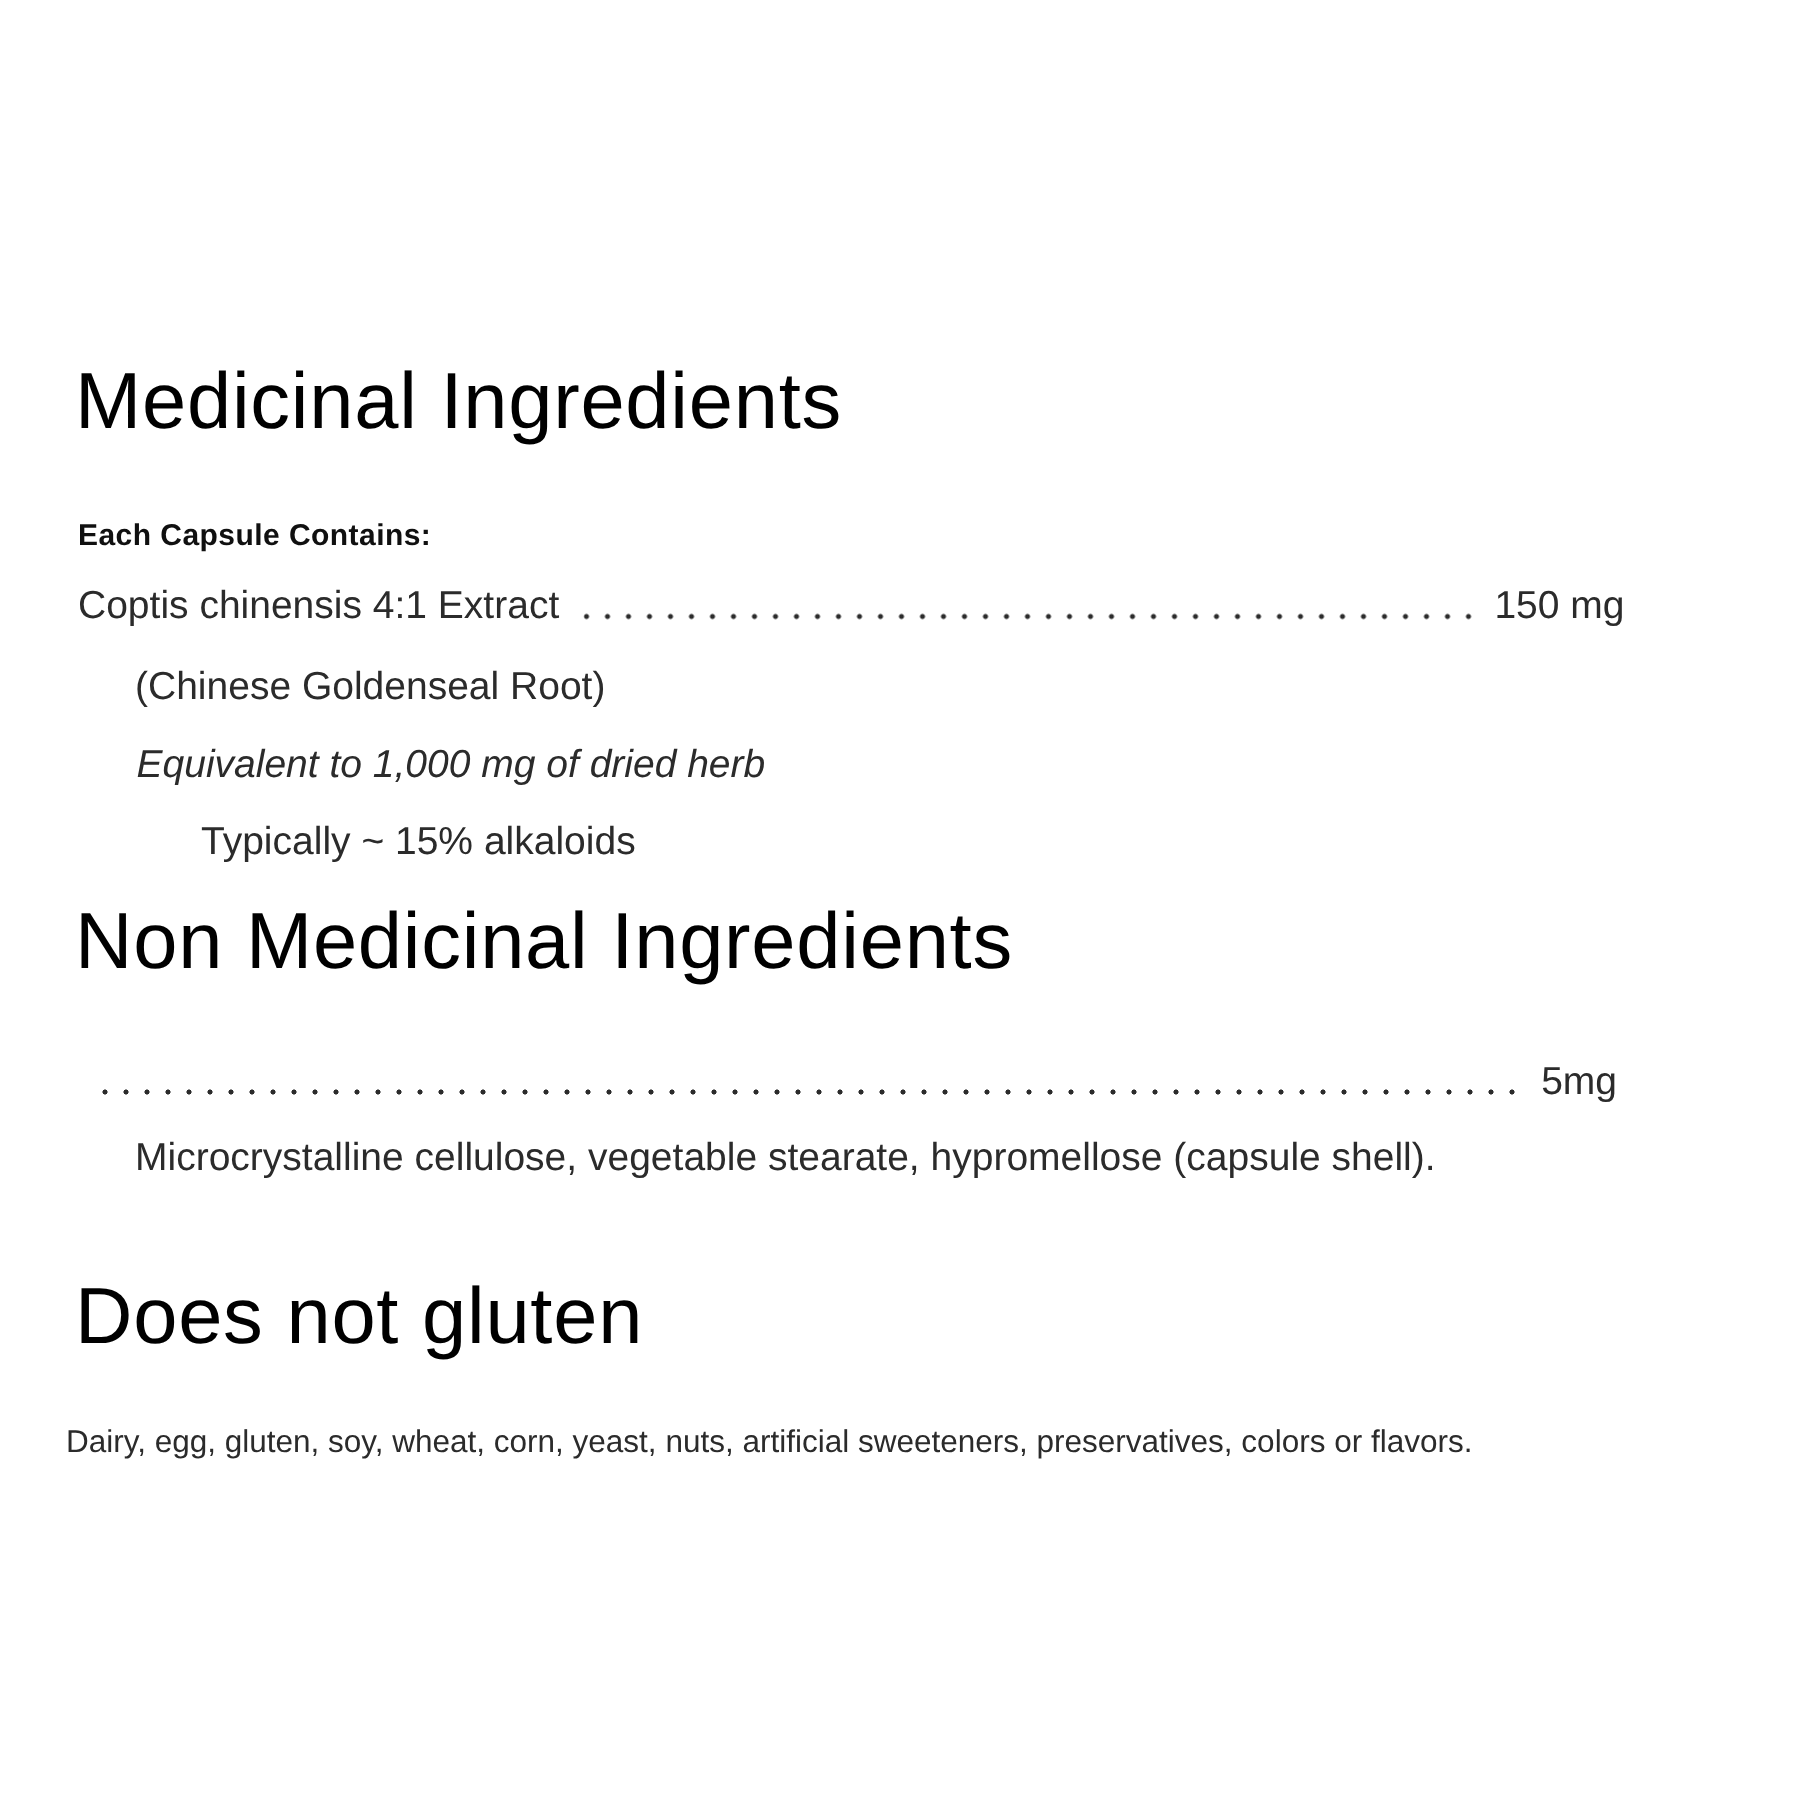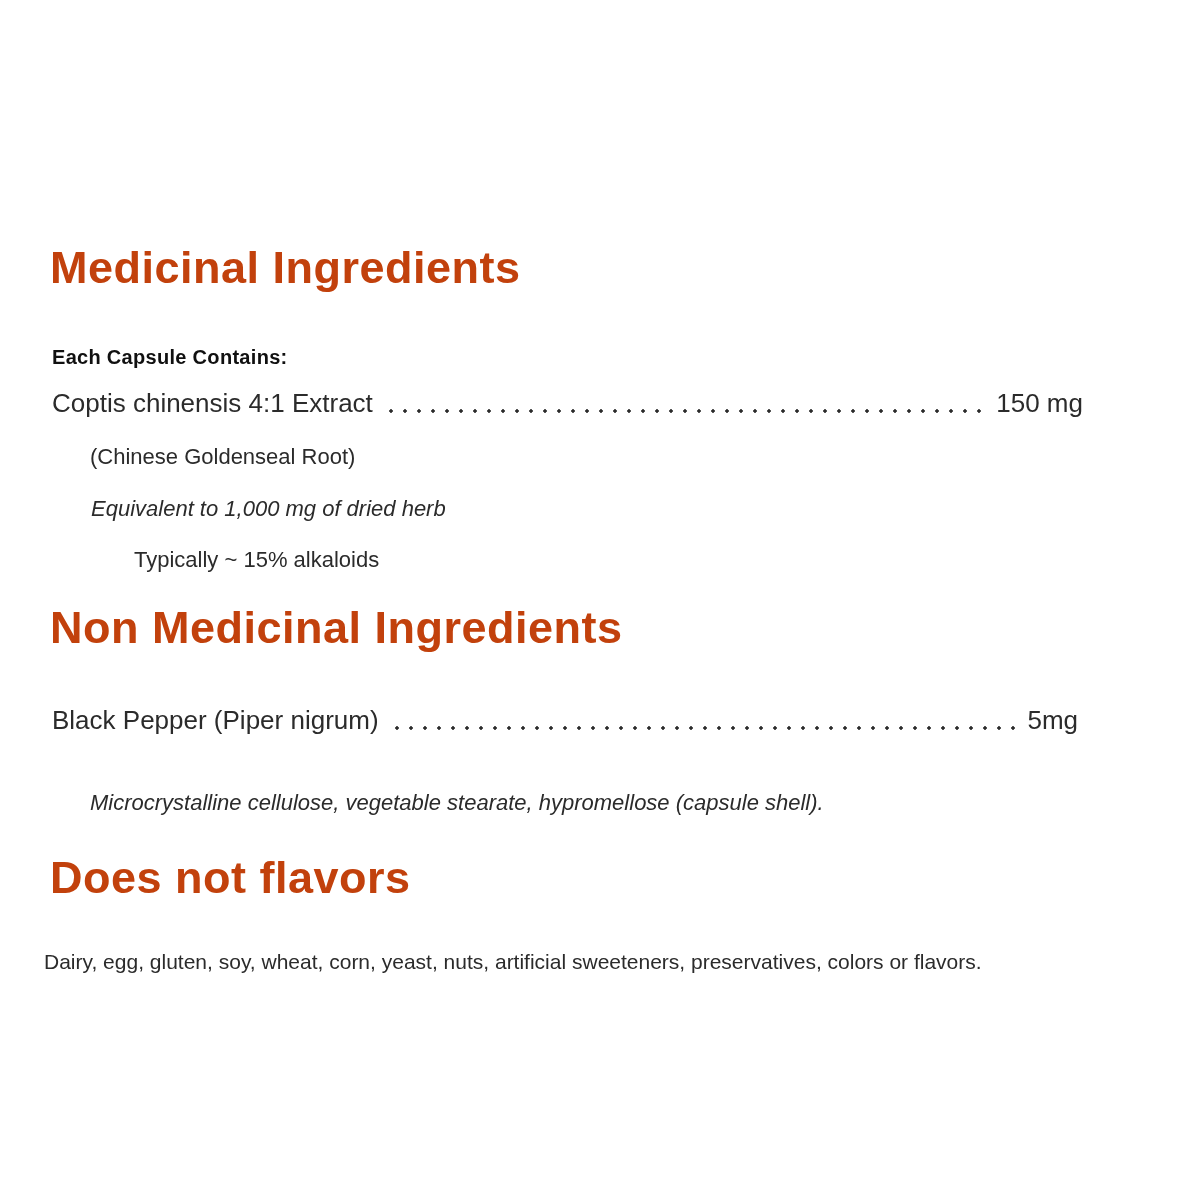--- a/index.html
+++ b/index.html
@@ -11,37 +11,37 @@
   }
   .page {
     position: relative;
     width: 1200px; height: 1200px;
     background: #ffffff;
     overflow: hidden;
   }
   .display-heading {
     position: absolute;
     margin: 0;
-    font-size: 45px;
+    font-size: 53px;
     line-height: 44px;
-    font-weight: 700;
+    font-weight: 400;
     letter-spacing: 0.5px;
-    color: #c2410c;
+    color: #000000;
   }
   .subhead {
     position: absolute;
     font-size: 20px;
     line-height: 30px;
     font-weight: 700;
     letter-spacing: 0.3px;
     color: #101010;
   }
   .body-line {
     position: absolute;
-    font-size: 22px;
+    font-size: 26px;
     line-height: 30px;
     color: #2b2b2b;
     white-space: nowrap;
   }
   .dot-row {
     position: absolute;
     display: flex;
     font-size: 26px;
     line-height: 30px;
     color: #2b2b2b;
@@ -82,24 +82,23 @@
 
   <div class="body-line" style="left:90px; top:442px;">(Chinese Goldenseal Root)</div>
 
   <div class="body-line" style="left:91px; top:494px;font-style:italic;">Equivalent to 1,000 mg of dried herb</div>
 
   <div class="body-line" style="left:91px; top:545px;margin-left:43px;">Typically ~ 15% alkaloids</div>
 
   <h2 class="display-heading" style="left:50px; top:606px;">Non Medicinal Ingredients</h2>
 
   <div class="dot-row" style="left:52px; top:705px; width:1026px;">
-    <span class="name">Black Pepper (Piper nigrum)</span>
     <span class="leader"></span>
     <span class="amount">5mg</span>
   </div>
 
-  <div class="body-line" style="left:90px; top:788px;font-style:italic;">Microcrystalline cellulose, vegetable stearate, hypromellose (capsule shell).</div>
+  <div class="body-line" style="left:90px; top:756px;">Microcrystalline cellulose, vegetable stearate, hypromellose (capsule shell).</div>
 
-  <h2 class="display-heading" style="left:50px; top:856px;">Does not flavors</h2>
+  <h2 class="display-heading" style="left:50px; top:856px;">Does not gluten</h2>
 
   <div class="paragraph" style="left:44px; top:946px; width:1048px;">Dairy, egg, gluten, soy, wheat, corn, yeast, nuts, artificial sweeteners, preservatives, colors or flavors.</div>
 
 </div>
 
 </body></html>

